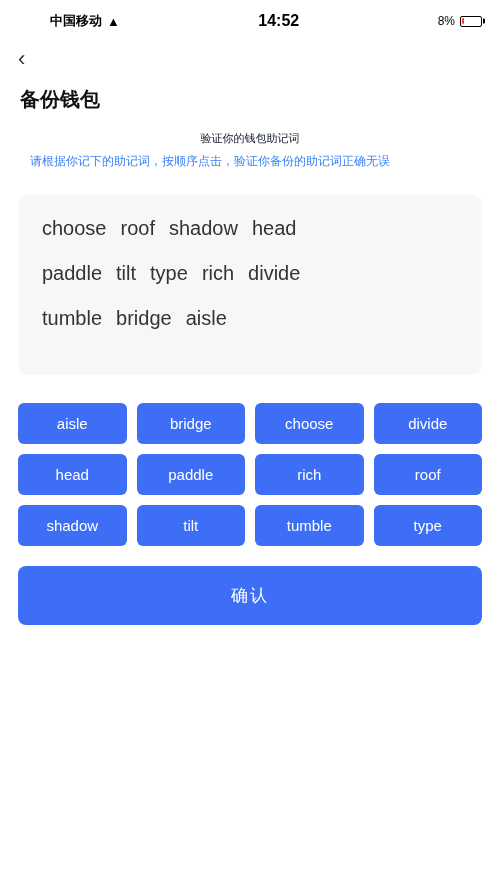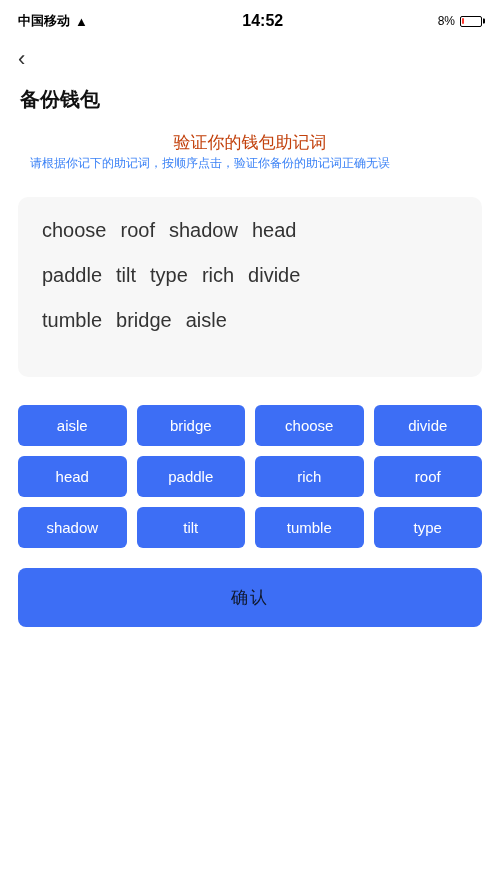--- a/index.html
+++ b/index.html
@@ -15,20 +15,21 @@
 
     
     .status-bar {
       display: flex;
       justify-content: space-between;
       align-items: center;
       padding: 12px 18px 6px 18px;
       font-size: 13px;
       font-weight: 500;
       color: #000;
+      margin-left: 32px;
     }
     .status-left {
       display: flex;
       align-items: center;
       gap: 5px;
       font-size: 13px;
       font-weight: 600;
     }
     .wifi-icon {
       font-size: 13px;
@@ -91,23 +92,24 @@
       font-weight: 700;
       color: #111;
     }
 
     
     .subtitle-section {
       text-align: center;
       padding: 0 20px 10px 20px;
     }
     .subtitle-main {
-      font-size: 17px;
-      color: #c2410c;
-      font-weight: 500;
+      font-size: 11px;
+      color: #0f172a;
+      font-weight: 500;
+      margin-bottom: 6px;
     }
     .subtitle-desc {
       font-size: 12px;
       color: #3b82f6;
       line-height: 1.6;
       text-align: left;
       padding: 0 10px;
     }
 
     
@@ -156,21 +158,21 @@
       width: 100%;
     }
 
     
     .confirm-btn-wrap {
       padding: 20px 18px 30px 18px;
     }
     .confirm-btn {
       width: 100%;
       background: #3d6ef5;
-      color: #0f172a;
+      color: #ffffff;
       border: none;
       border-radius: 8px;
       padding: 18px 0;
       font-size: 17px;
       font-weight: 500;
       cursor: pointer;
       letter-spacing: 2px;
     }
   </style>
 </head>

